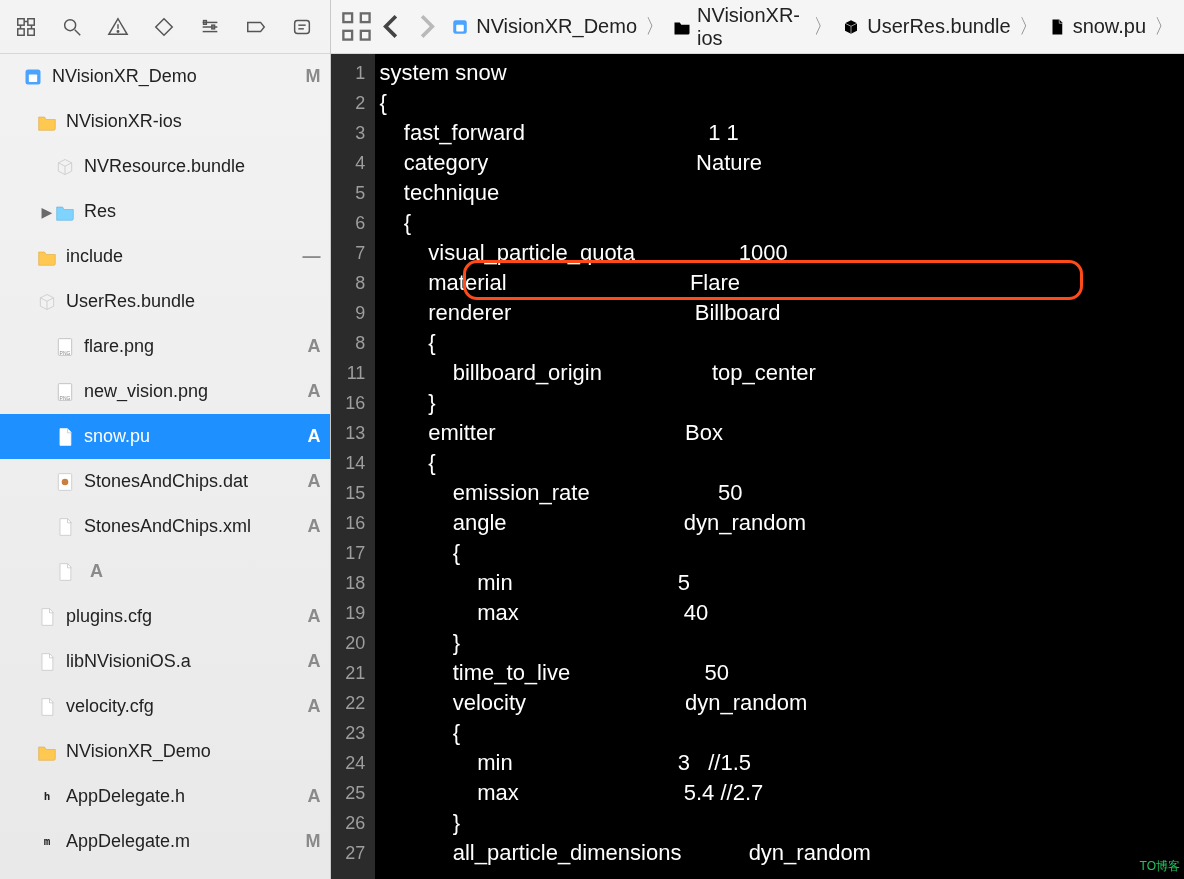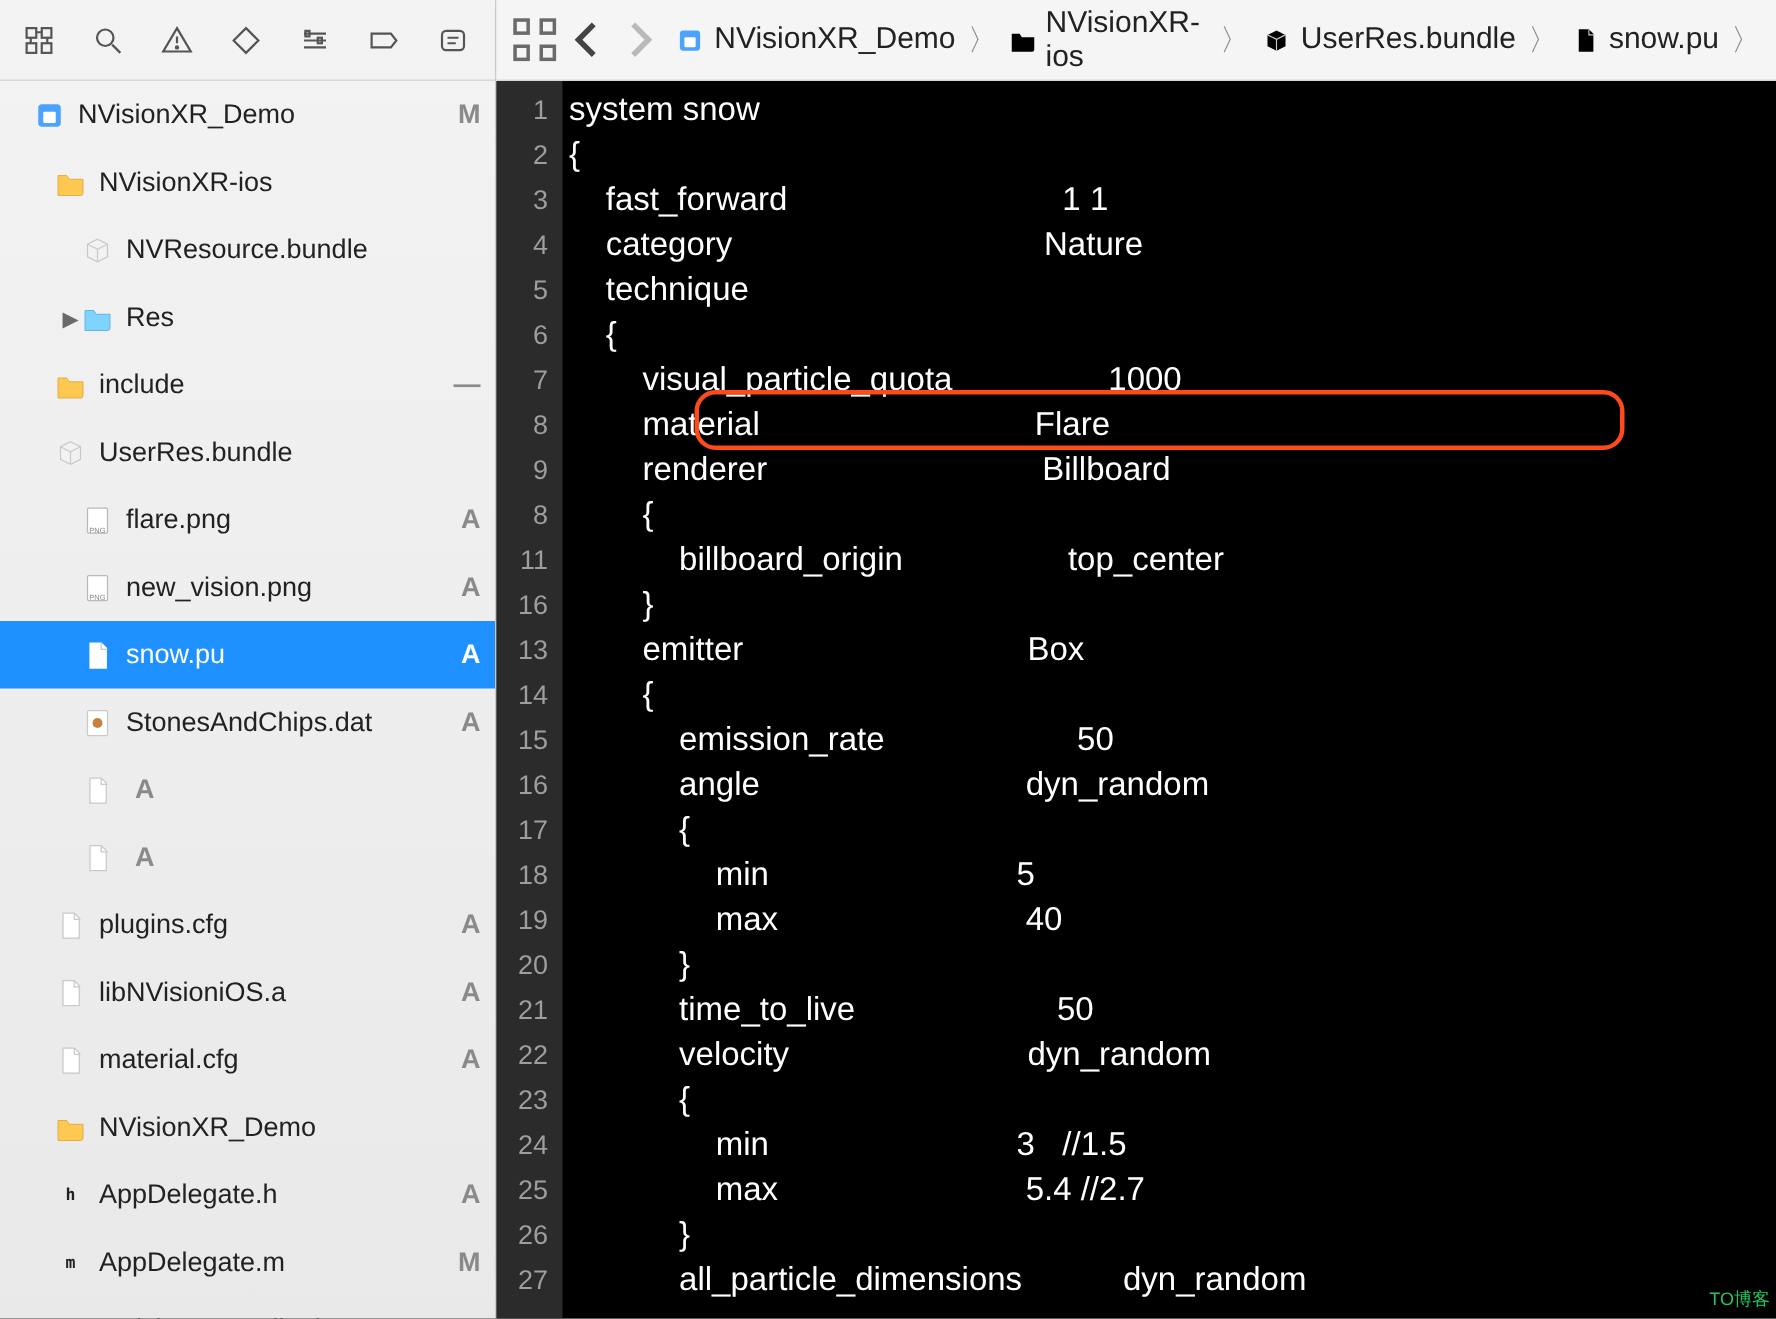--- a/index.html
+++ b/index.html
@@ -214,20 +214,21 @@
         <span class="st">A</span>
       </div>
       <div class="row indent-2">
         <span class="tw"></span>
         <span class="ic">
           <svg viewBox="0 0 24 24">
             <path class="file" d="M6 2h9l4 4v16H6z"></path>
             <path d="M15 2v5h5" fill="none" stroke="#c9c9c9"></path>
           </svg>
         </span>
+        <span class="nm">StonesAndChips.xml</span>
         <span class="st">A</span>
       </div>
       <div class="row indent-2">
         <span class="tw"></span>
         <span class="ic">
           <svg viewBox="0 0 24 24">
             <path class="file" d="M6 2h9l4 4v16H6z"></path>
             <path d="M15 2v5h5" fill="none" stroke="#c9c9c9"></path>
           </svg>
         </span>
@@ -256,21 +257,21 @@
         <span class="st">A</span>
       </div>
       <div class="row indent-1">
         <span class="tw"></span>
         <span class="ic">
           <svg viewBox="0 0 24 24">
             <path class="file" d="M6 2h9l4 4v16H6z"></path>
             <path d="M15 2v5h5" fill="none" stroke="#c9c9c9"></path>
           </svg>
         </span>
-        <span class="nm">material.cfg</span>
+        <span class="nm">velocity.cfg</span>
         <span class="st">A</span>
       </div>
       <div class="row indent-1">
         <span class="tw"></span>
         <span class="ic">
           <svg viewBox="0 0 24 20">
             <path class="folder-y" d="M2 4h7l2 3h11v11a2 2 0 0 1-2 2H2z"></path>
           </svg>
         </span>
         <span class="nm">NVisionXR_Demo</span>

